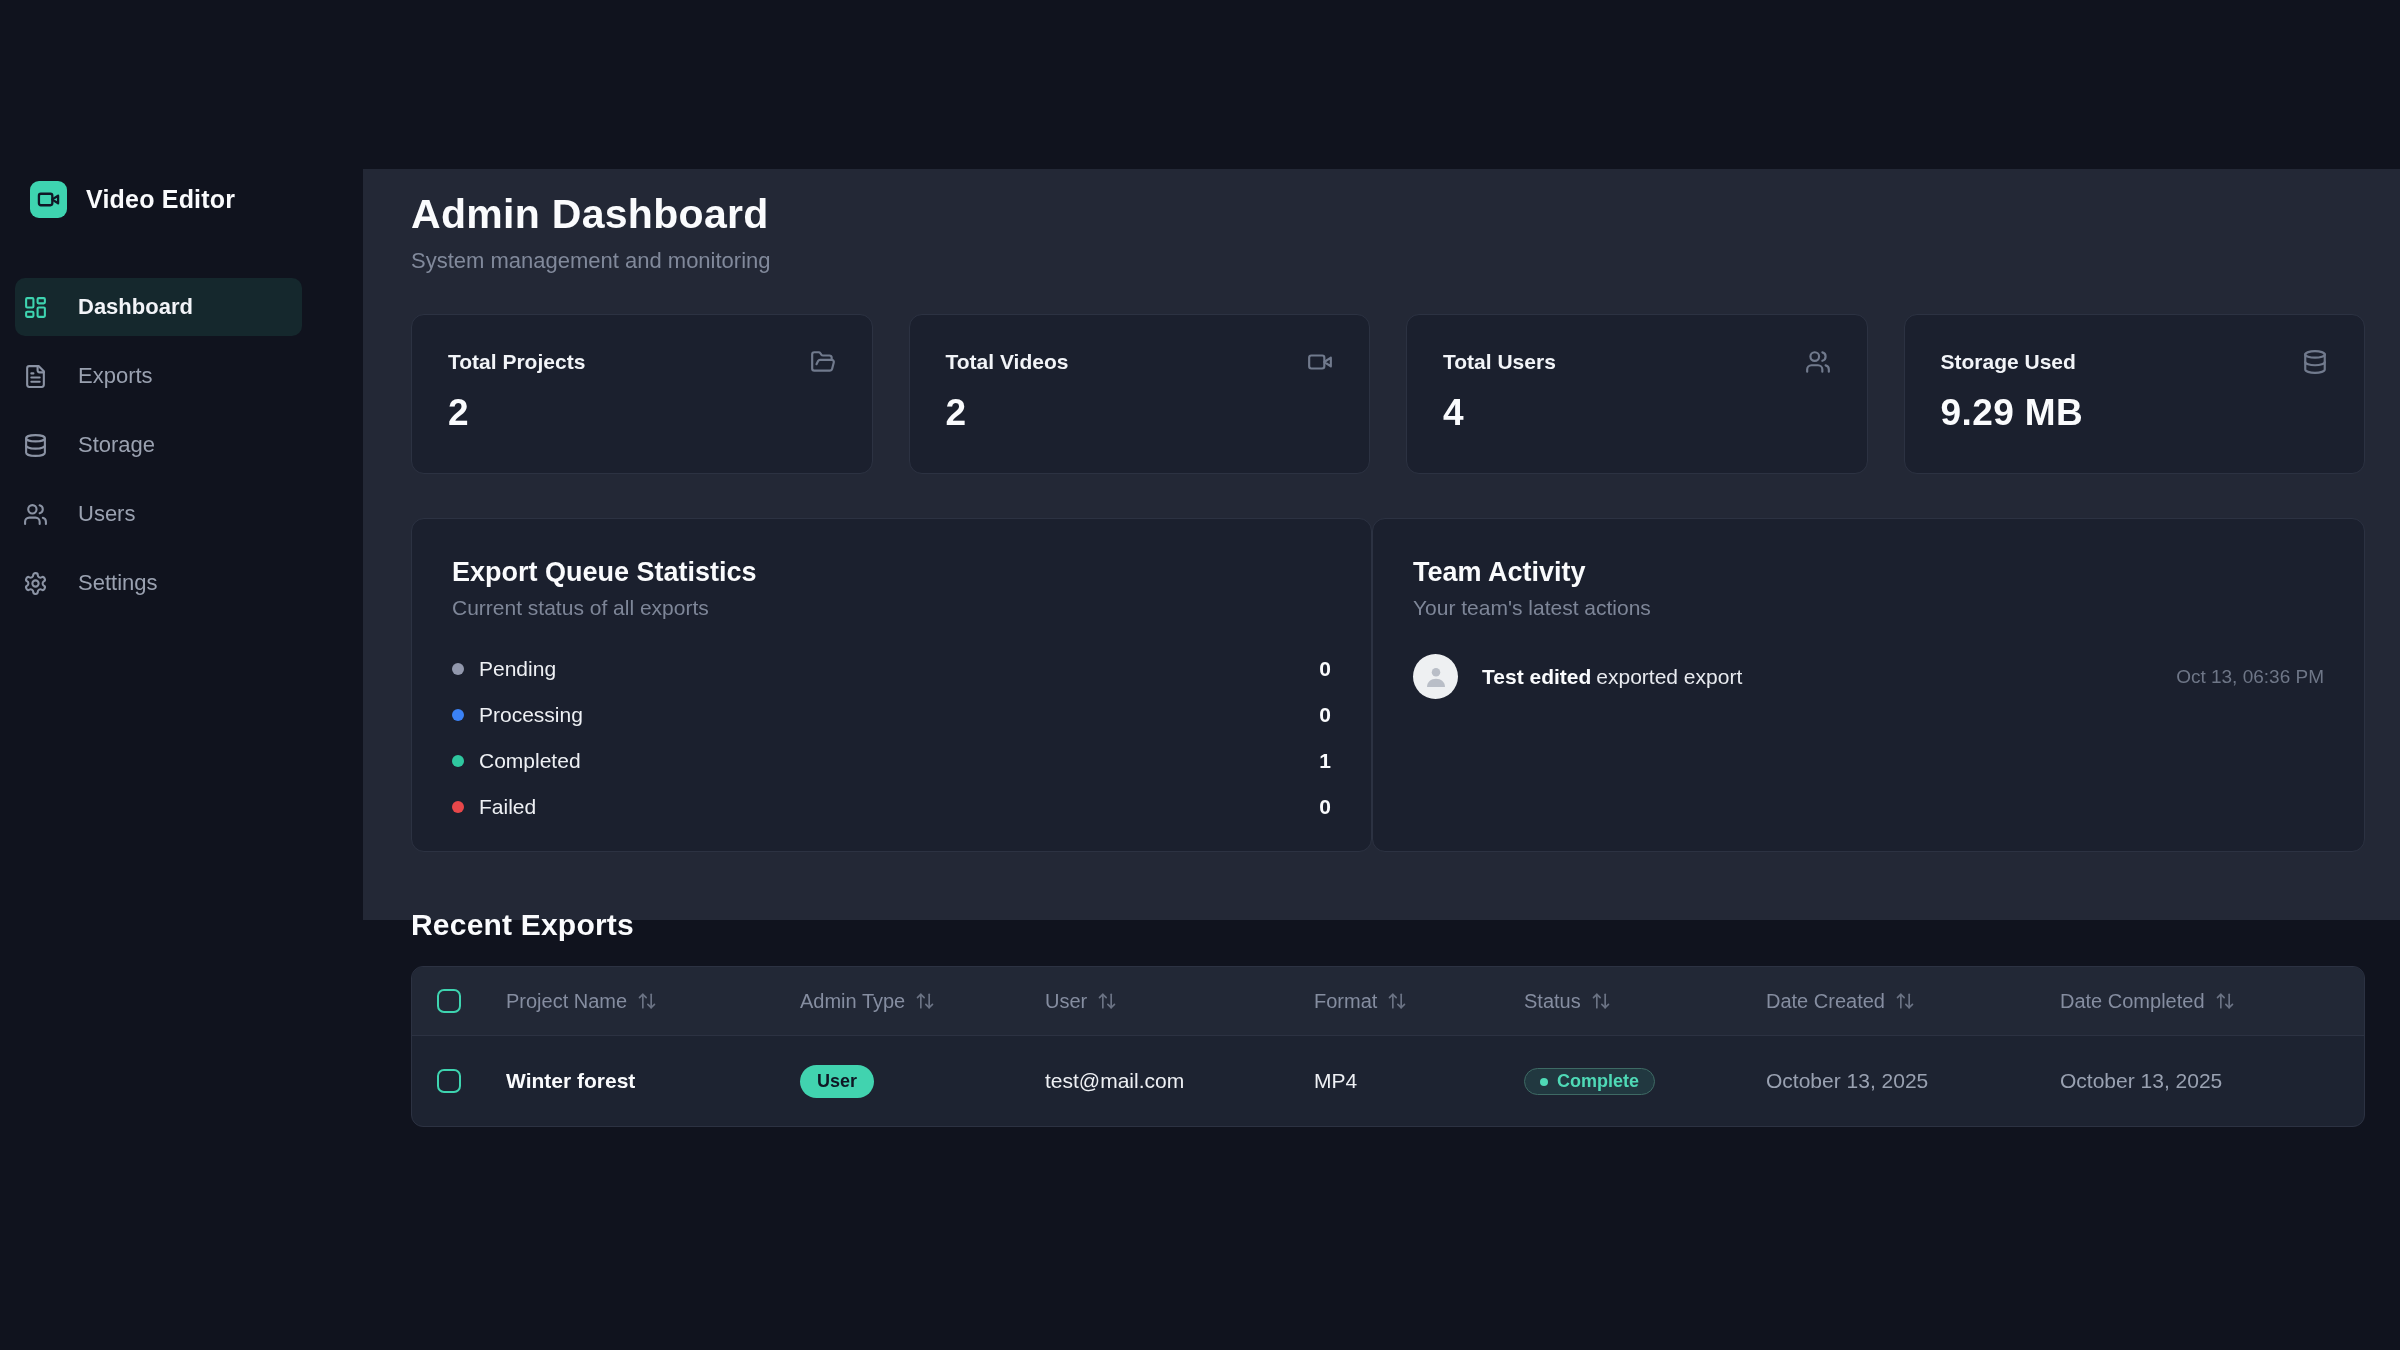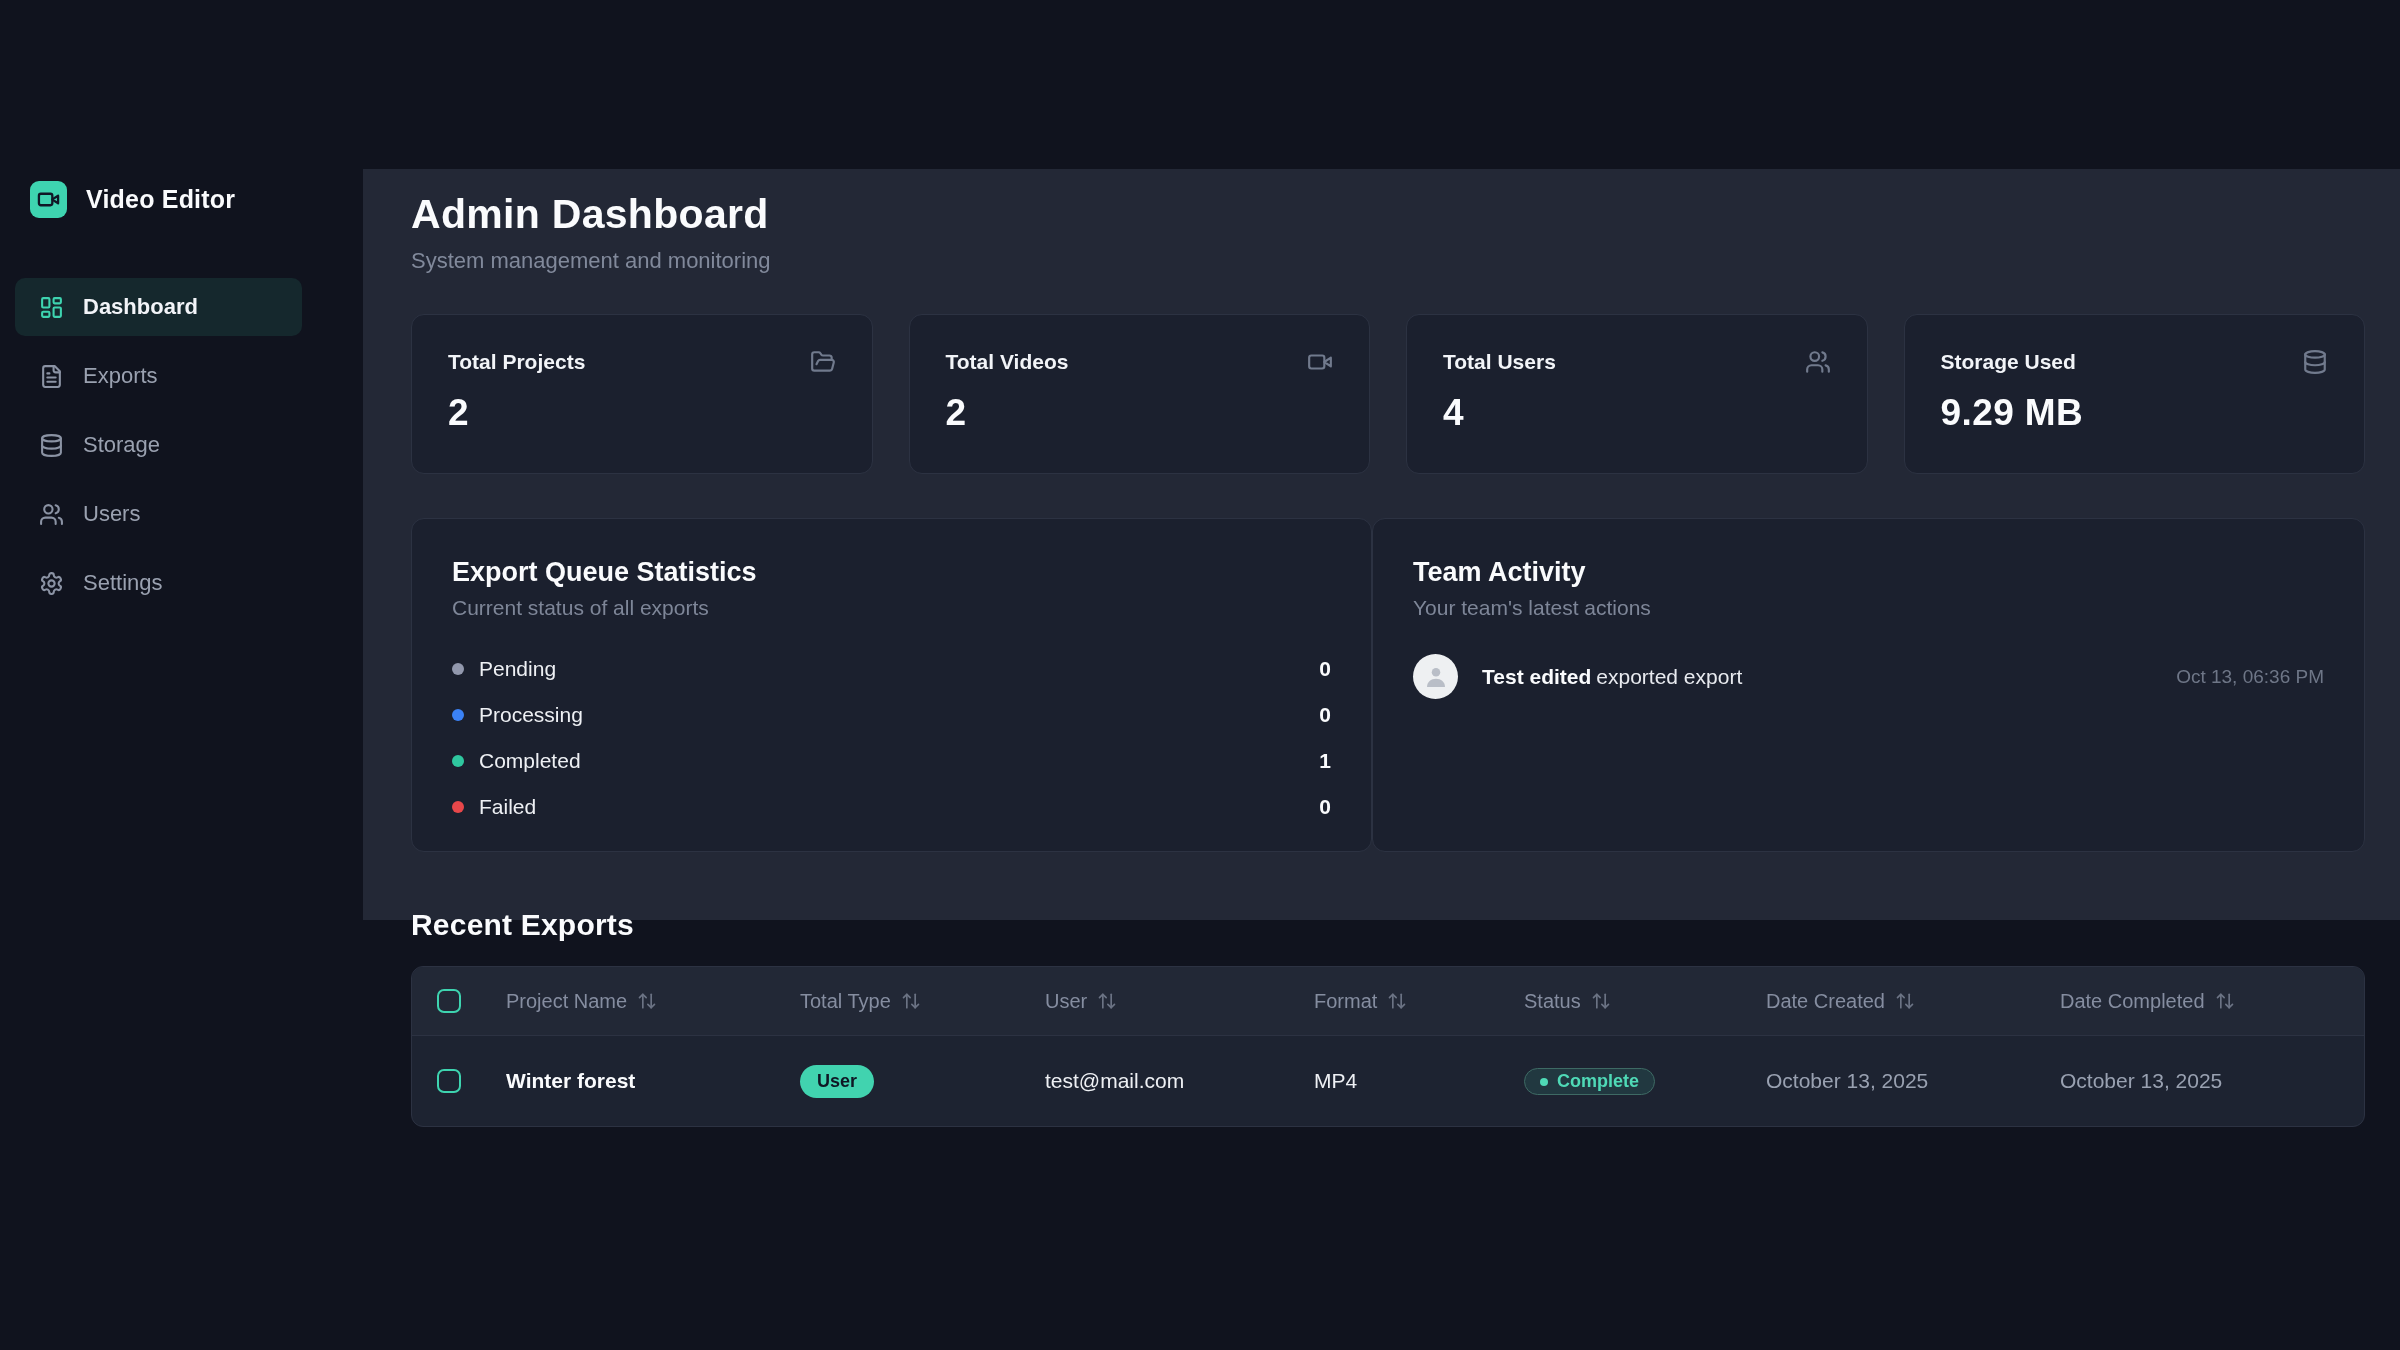--- a/index.html
+++ b/index.html
@@ -19,22 +19,22 @@
     background:#10131e; padding:181px 15px 0 15px;
   }
   .brand { display:flex; align-items:center; gap:19px; padding-left:15px; }
   .brand-icon {
     width:37px; height:37px; border-radius:9px; background:#3ed4b0;
     display:flex; align-items:center; justify-content:center; color:#101726;
   }
   .brand-name { font-size:25px; font-weight:bold; color:#fafbfd; letter-spacing:.2px; }
   .nav { margin-top:60px; display:flex; flex-direction:column; gap:11px; }
   .nav-item {
-    display:flex; align-items:center; gap:19px; height:58px;
-    border-radius:10px; padding:0 0 0 24px; cursor:pointer;
+    display:flex; align-items:center; gap:30px; height:58px;
+    border-radius:10px; padding:0 0 0 8px; cursor:pointer;
     color:#9aa1b0; font-size:22px;
   }
   .nav-item .nav-ic { color:#8b93a4; }
   .nav-item.active { background:#15282d; color:#f2f4f8; font-weight:bold; }
   .nav-item.active .nav-ic { color:#3ed4b0; }
 
   
   .main {
     position:absolute; left:363px; top:169px; width:2037px; height:751px;
     background:#232836; padding:20px 35px 0 48px;
@@ -300,21 +300,21 @@
         <span class="sort-ic">
             <svg width="20" height="20" viewBox="0 0 24 24" fill="none" stroke="currentColor" stroke-width="2" stroke-linecap="round" stroke-linejoin="round">
               <path d="m21 16-4 4-4-4"></path>
               <path d="M17 20V4"></path>
               <path d="m3 8 4-4 4 4"></path>
               <path d="M7 4v16"></path>
             </svg>
           </span>
       </span>
       <span class="th">
-        <span>Total Type</span>
+        <span>Admin Type</span>
         <span class="sort-ic">
             <svg width="20" height="20" viewBox="0 0 24 24" fill="none" stroke="currentColor" stroke-width="2" stroke-linecap="round" stroke-linejoin="round">
               <path d="m21 16-4 4-4-4"></path>
               <path d="M17 20V4"></path>
               <path d="m3 8 4-4 4 4"></path>
               <path d="M7 4v16"></path>
             </svg>
           </span>
       </span>
       <span class="th">

